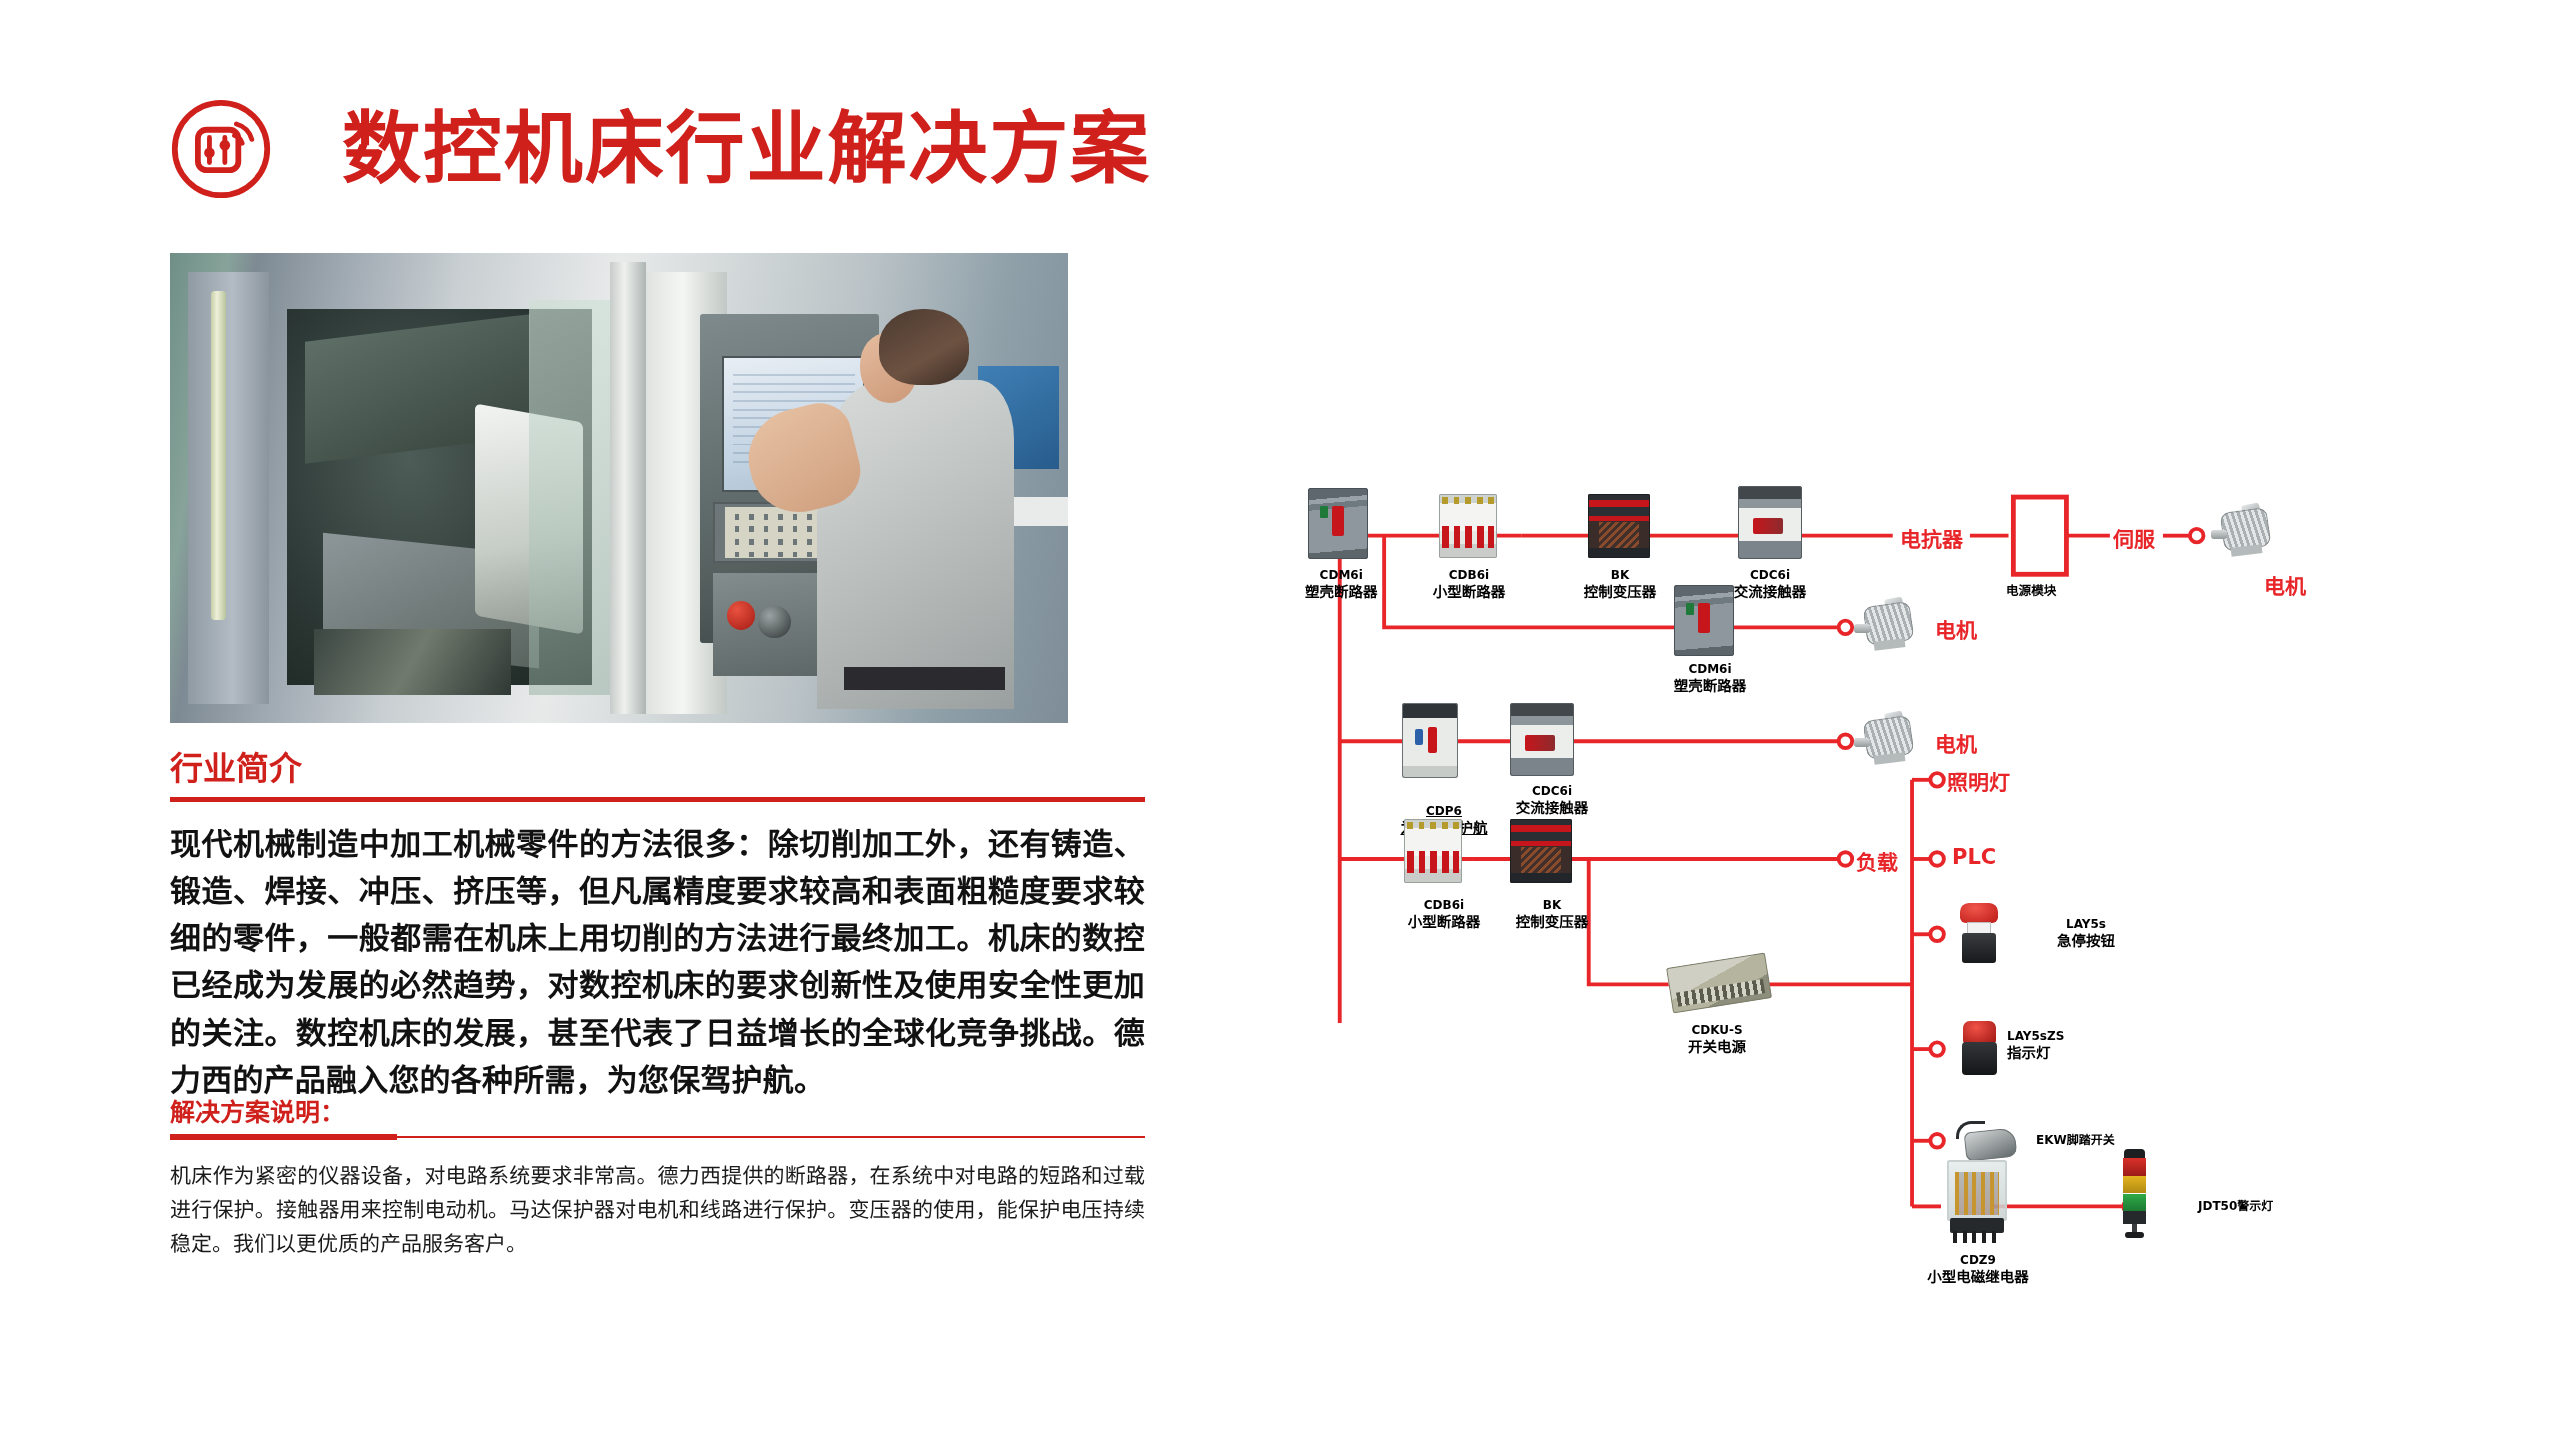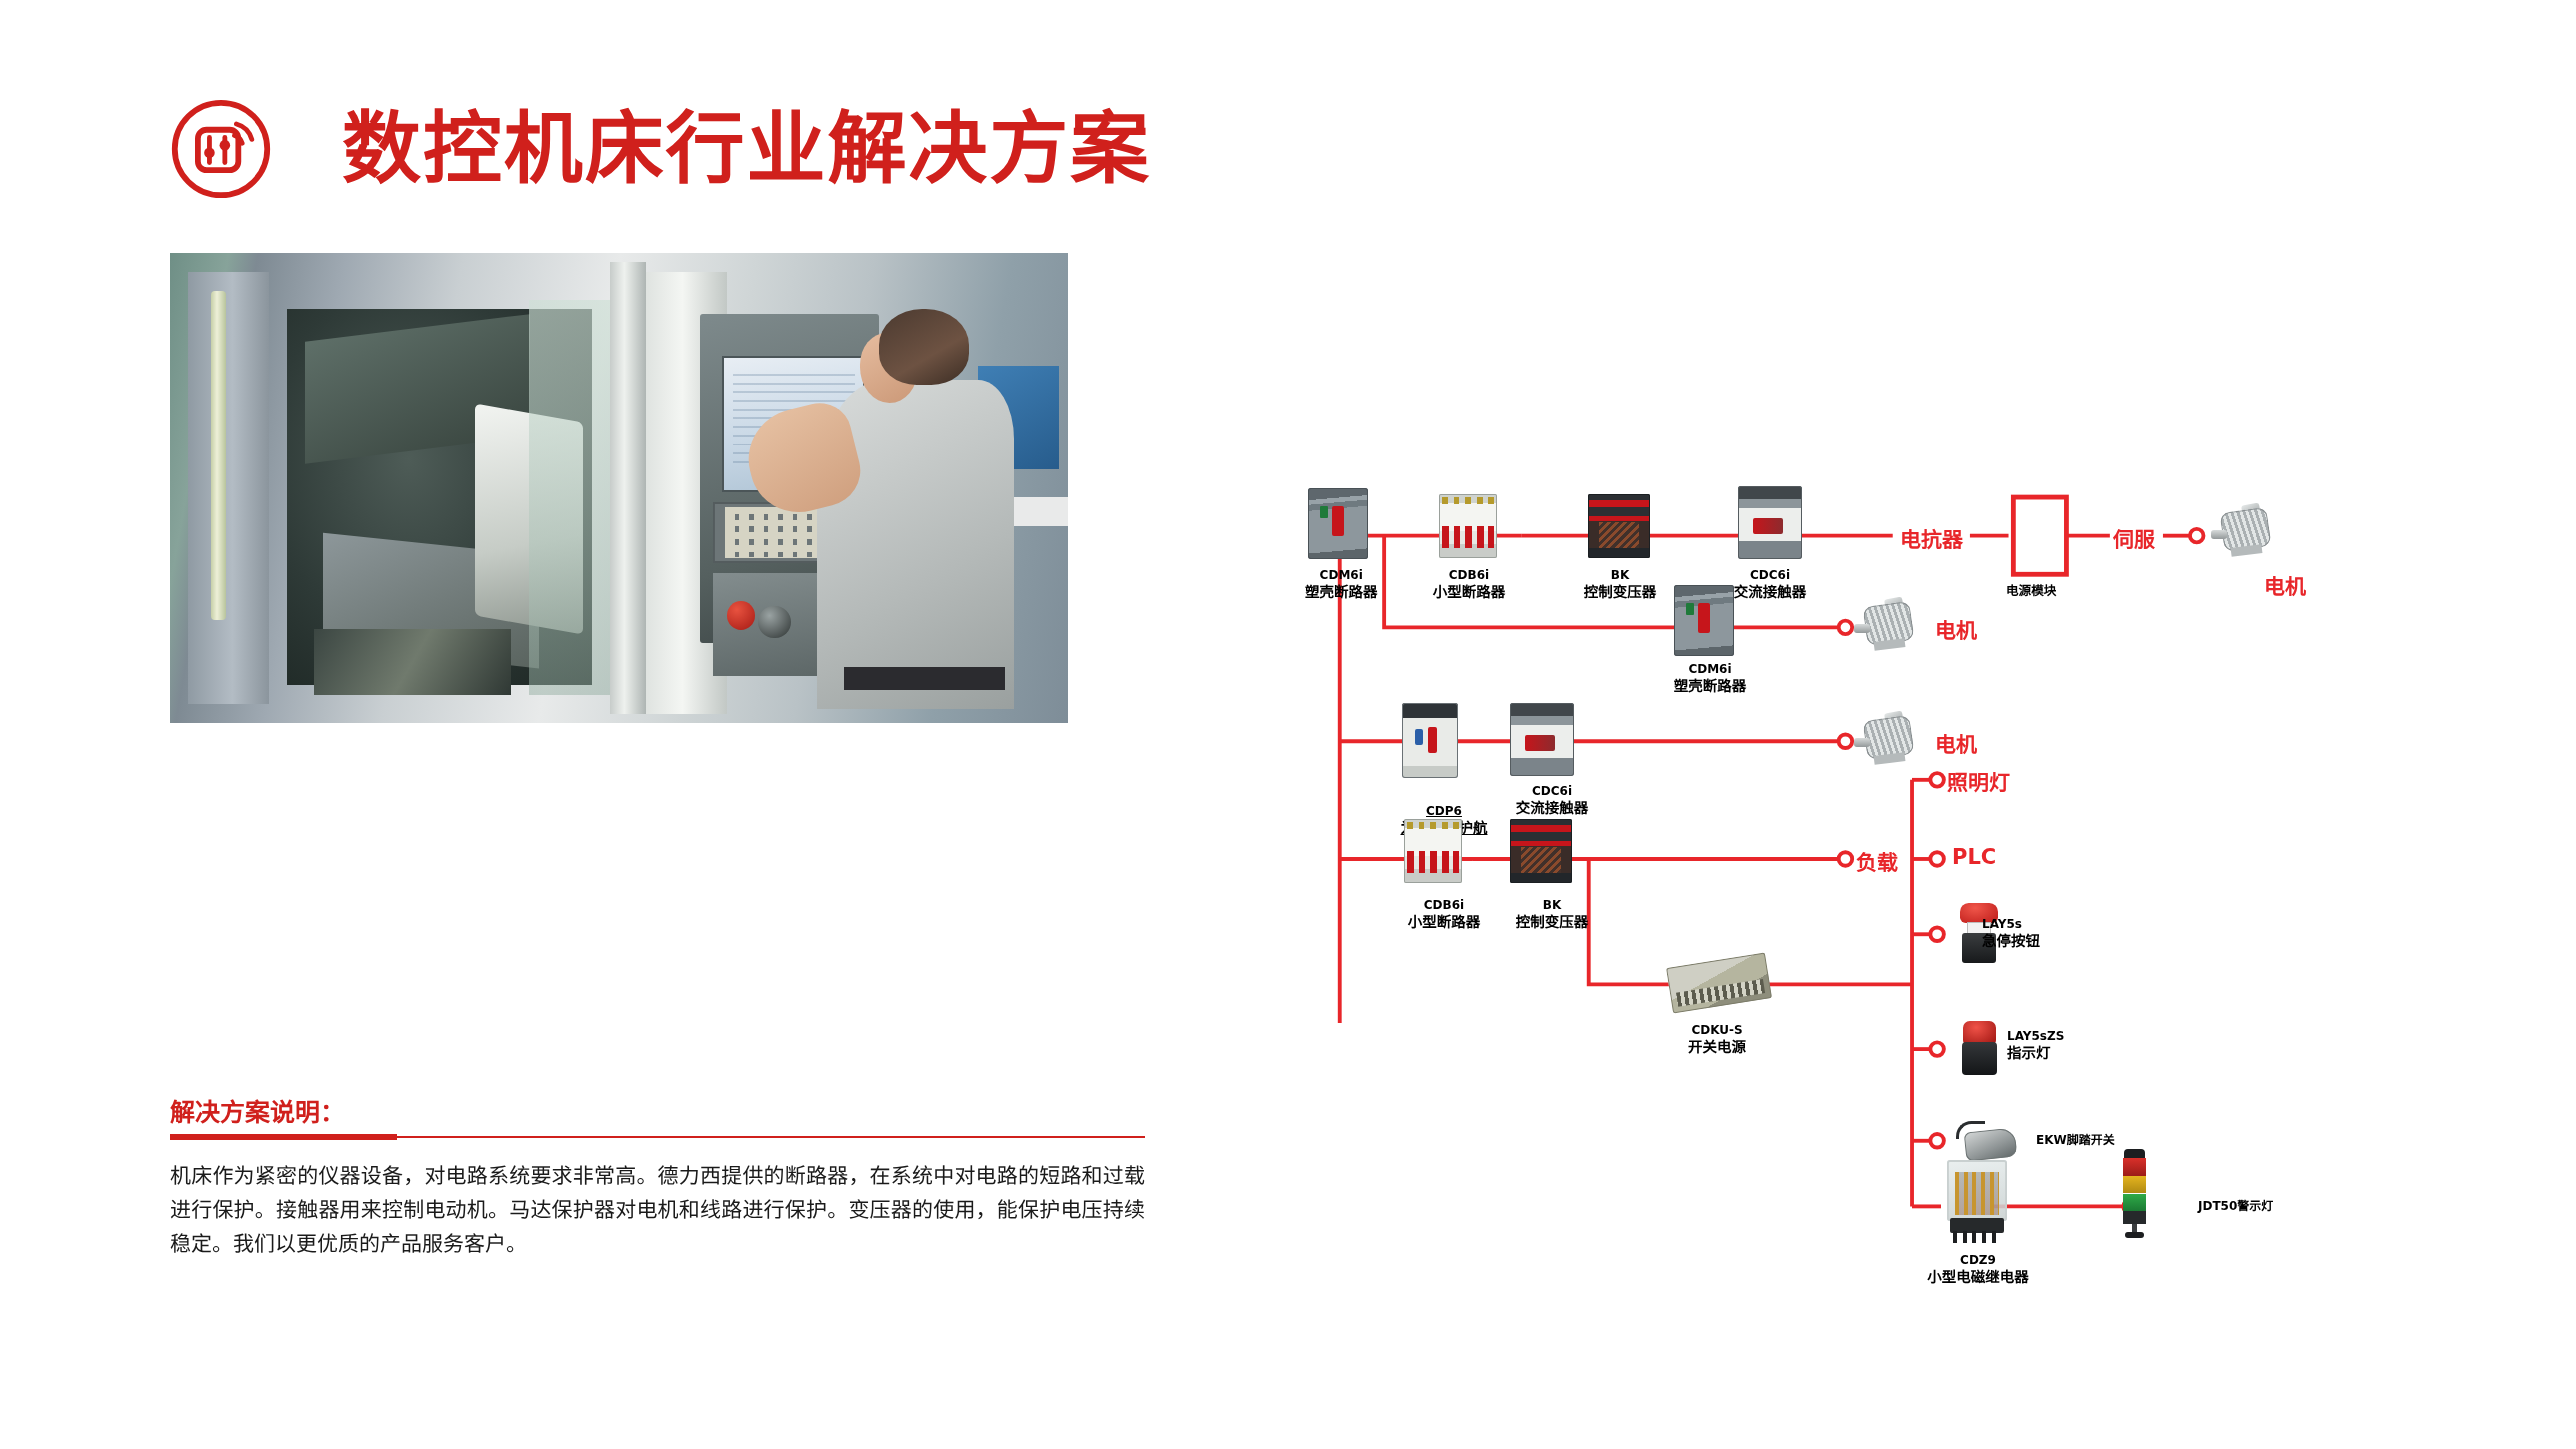--- a/index.html
+++ b/index.html
@@ -233,20 +233,25 @@
     <div class="ph-layer ph-knob"></div>
     <div class="ph-layer ph-knob2"></div>
     <div class="ph-layer ph-knob3"></div>
     <div class="ph-layer ph-body"></div>
     <div class="ph-layer ph-arm"></div>
     <div class="ph-layer ph-face"></div>
     <div class="ph-layer ph-head"></div>
     <div class="ph-layer ph-belt"></div>
   </div>
 
+  <div class="sec" id="intro">
+    <div class="sec-h">行业简介</div>
+    <div class="rule"></div>
+    <div class="body">现代机械制造中加工机械零件的方法很多：除切削加工外，还有铸造、锻造、焊接、冲压、挤压等，但凡属精度要求较高和表面粗糙度要求较细的零件，一般都需在机床上用切削的方法进行最终加工。机床的数控已经成为发展的必然趋势，对数控机床的要求创新性及使用安全性更加的关注。数控机床的发展，甚至代表了日益增长的全球化竞争挑战。德力西的产品融入您的各种所需，为您保驾护航。</div>
+  </div>
 
   <div class="sec" id="solution">
     <div class="sec-h">解决方案说明：</div>
     <div class="rule thin"></div>
     <div class="body">机床作为紧密的仪器设备，对电路系统要求非常高。德力西提供的断路器，在系统中对电路的短路和过载进行保护。接触器用来控制电动机。马达保护器对电机和线路进行保护。变压器的使用，能保护电压持续稳定。我们以更优质的产品服务客户。</div>
   </div>
 
   <div class="diagram">
 
     <svg viewBox="0 0 1310 830" aria-hidden="true">
@@ -426,21 +431,21 @@
       <span class="d">开关电源</span>
     </div>
 
     <div class="dev" style="left:664px;top:459px;">
         <div class="estop">
           <div class="cap2"></div>
           <div class="neck"></div>
           <div class="base"></div>
         </div>
       </div>
-    <div class="cap" style="left:688px;top:473px;width:116px;text-align:left;">
+    <div class="cap" style="left:734px;top:473px;width:116px;text-align:center;">
       <span class="m">LAY5s</span>
       <span class="d">急停按钮</span>
     </div>
 
     <div class="dev" style="left:666px;top:577px;">
         <div class="pilot">
           <div class="lens"></div>
           <div class="body2"></div>
         </div>
       </div>

